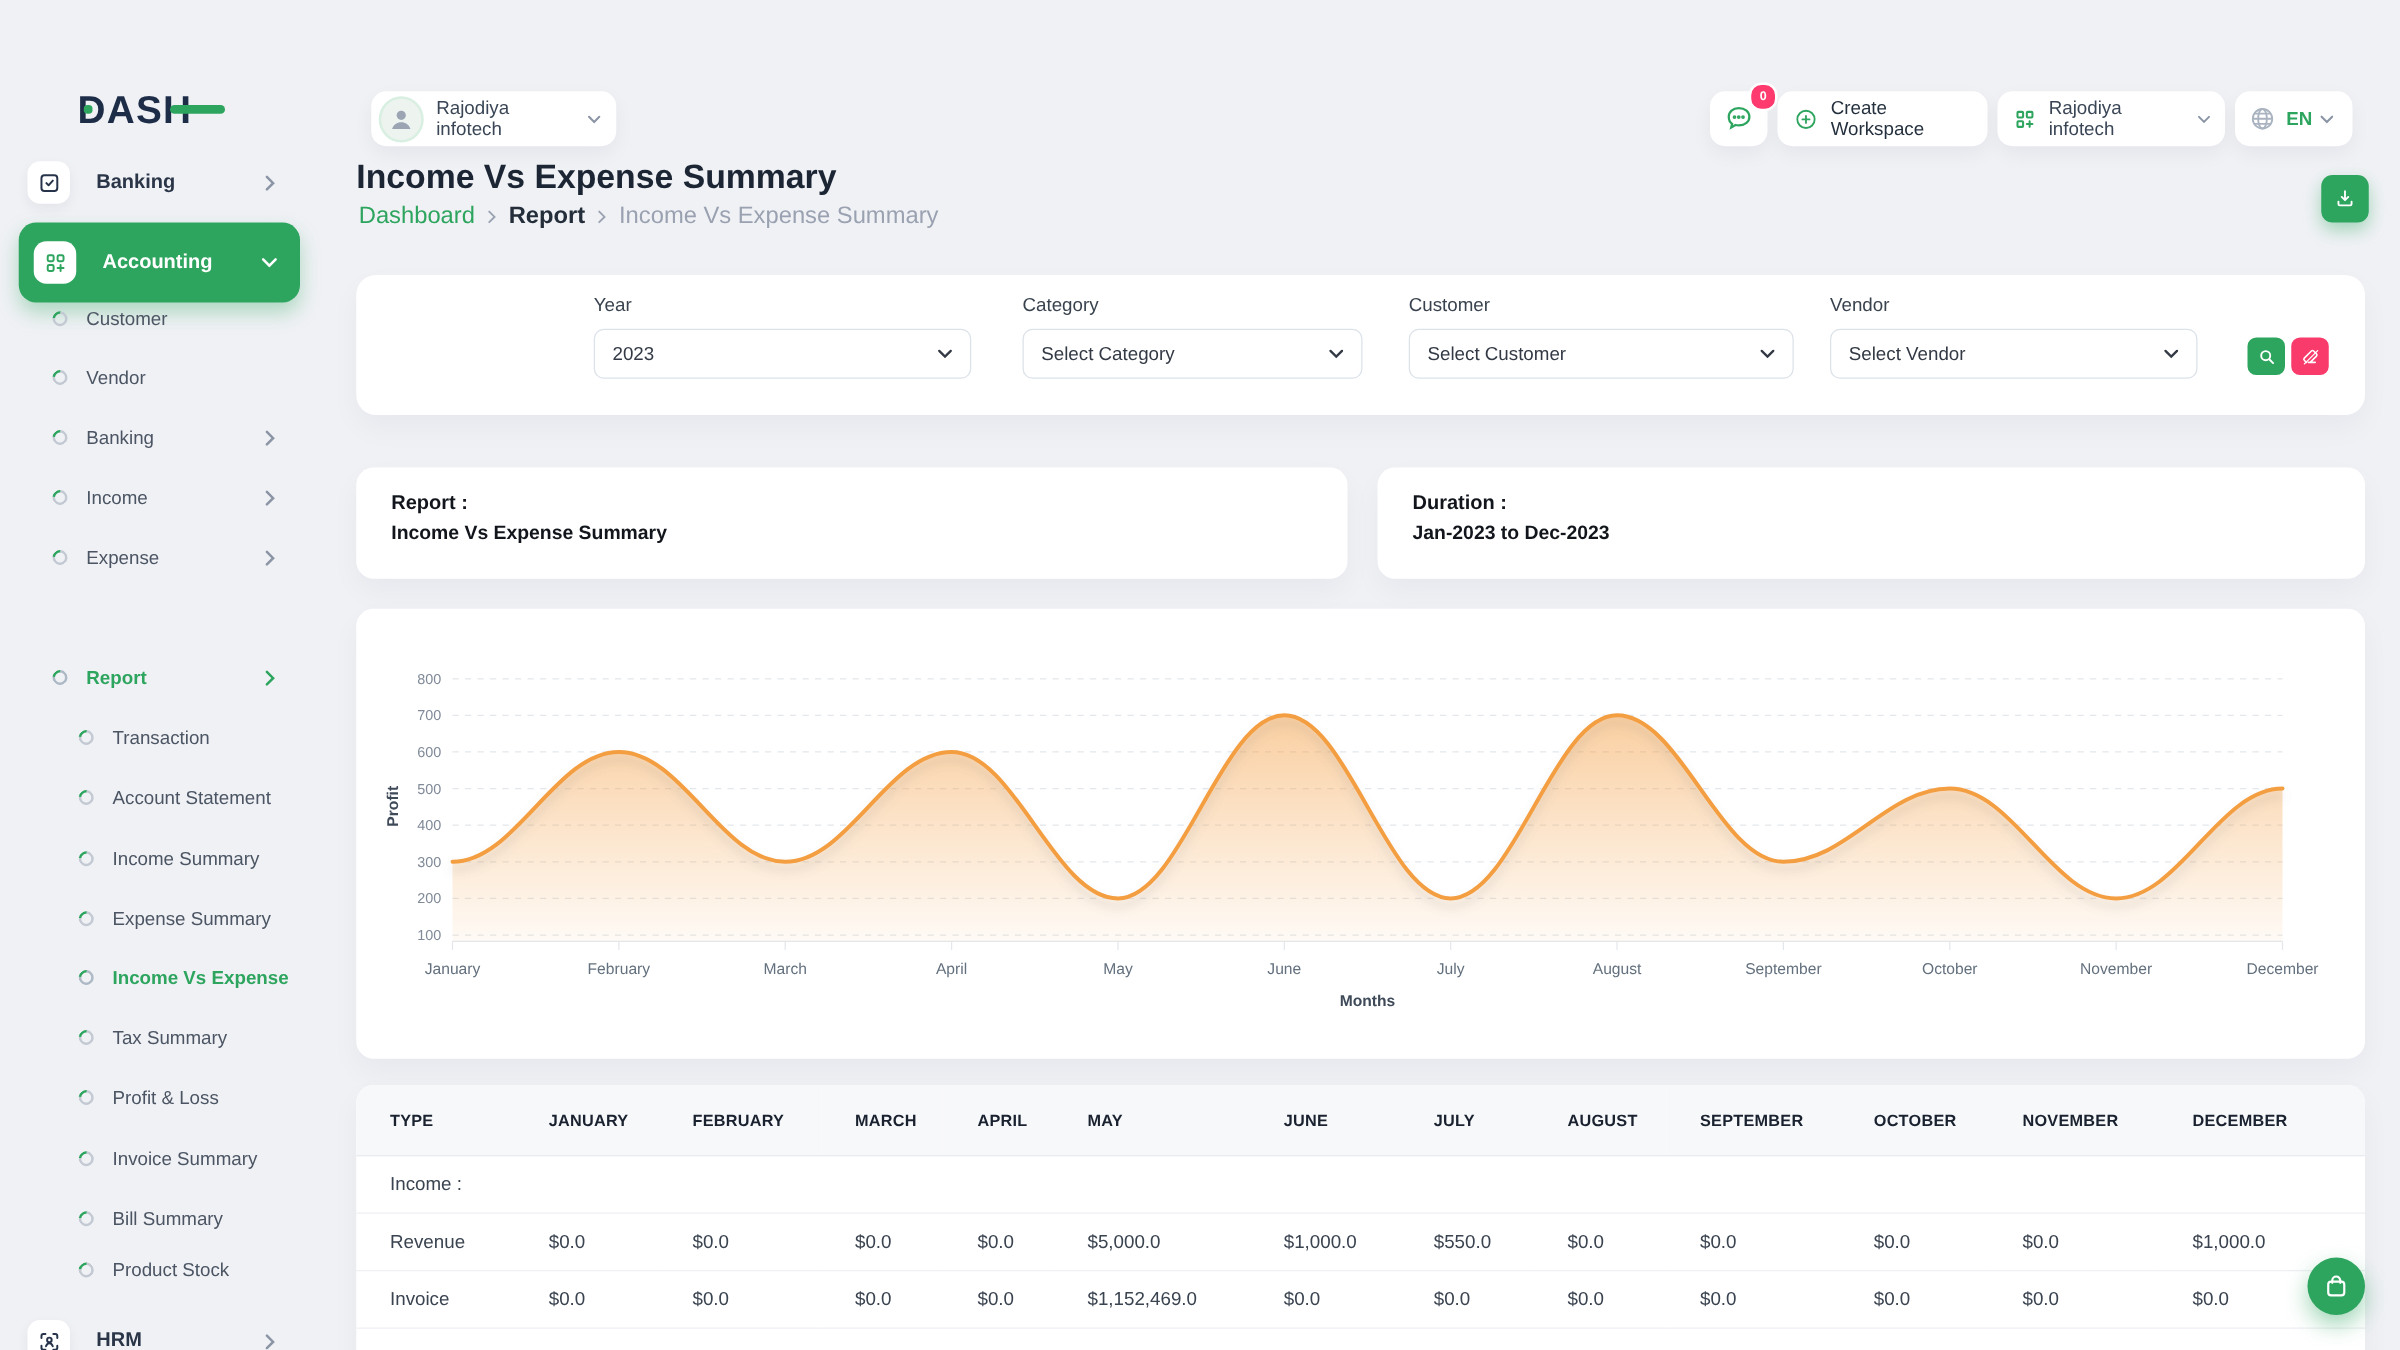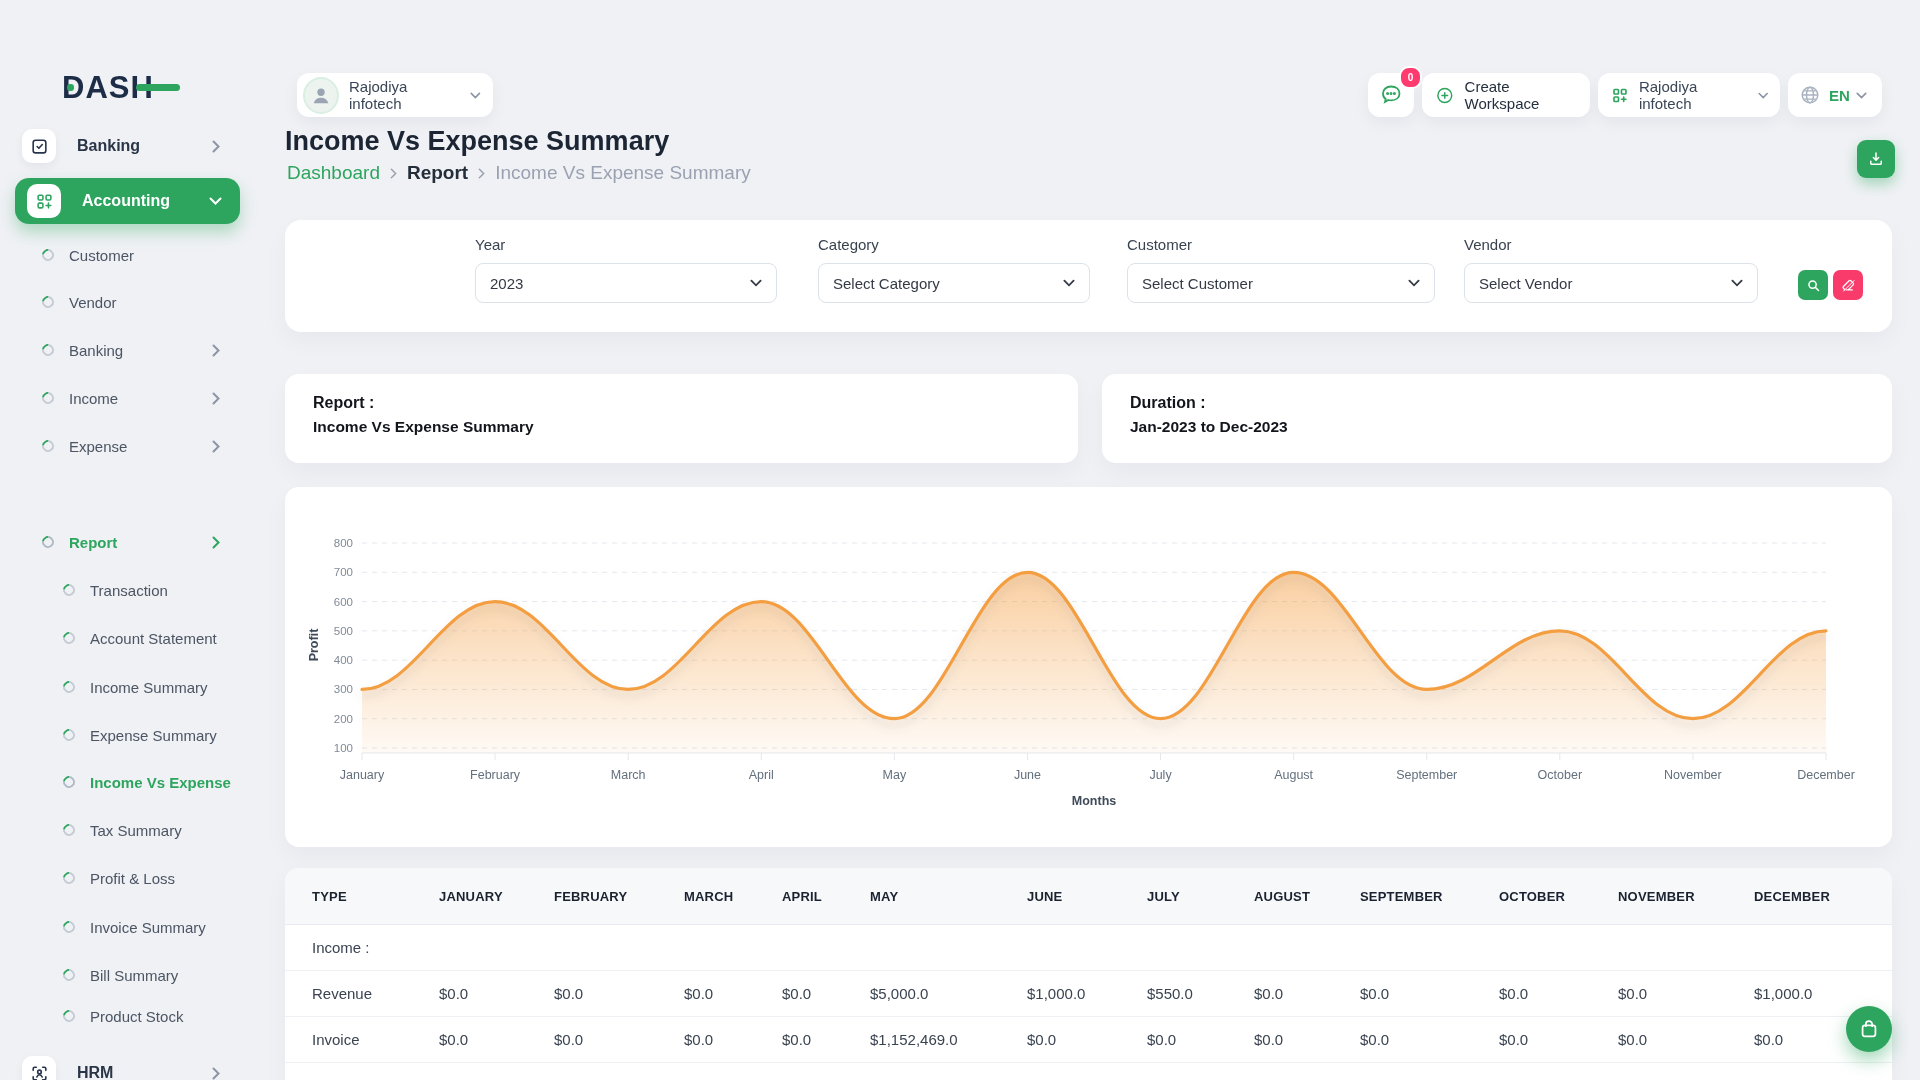--- a/index.html
+++ b/index.html
@@ -11,21 +11,21 @@
   .logo{position:absolute;left:62px;top:70px;cursor:pointer;}
   .logo-text{font-size:31px;font-weight:900;color:#1d2c47;letter-spacing:1px;position:relative;z-index:1;}
   .logo-bar{position:absolute;right:-26px;top:14px;width:44px;height:7px;border-radius:4px;background:var(--green);z-index:2;}
   .logo-dot{position:absolute;left:5px;top:14px;width:7px;height:7px;border-radius:3px;background:var(--green);z-index:2;}
 
   .side-row{position:absolute;left:0;width:250px;height:48px;display:flex;align-items:center;cursor:pointer;}
   .icon-box{width:34px;height:34px;border-radius:10px;background:#fff;box-shadow:0 4px 10px rgba(20,30,50,.06);
             display:flex;align-items:center;justify-content:center;margin-left:22px;flex:0 0 auto;}
   .side-main-label{margin-left:21px;font-size:16px;font-weight:700;color:#2a3648;}
   .side-row .chev{position:absolute;right:30px;}
-  .acc-pill{position:absolute;left:15px;top:178px;width:225px;height:46px;border-radius:14px;background:var(--green);
+  .acc-pill{position:absolute;left:15px;top:178px;width:225px;height:64px;border-radius:14px;background:var(--green);
             display:flex;align-items:center;box-shadow:0 8px 16px rgba(46,169,95,.35);cursor:pointer;}
   .acc-pill .icon-box{margin-left:12px;box-shadow:none;}
   .acc-pill .side-main-label{color:#fff;}
   .acc-pill .chev{position:absolute;right:18px;}
 
   .bullet{width:8px;height:8px;border-radius:50%;border:2px solid #c3cad3;border-top-color:var(--green);
           transform:rotate(-40deg);margin-left:42px;flex:0 0 auto;}
   .side-sub2 .bullet{margin-left:63px;}
   .side-label{margin-left:15px;font-size:15px;color:#4b5563;}
   .active-green .side-label{color:var(--green);font-weight:700;}

